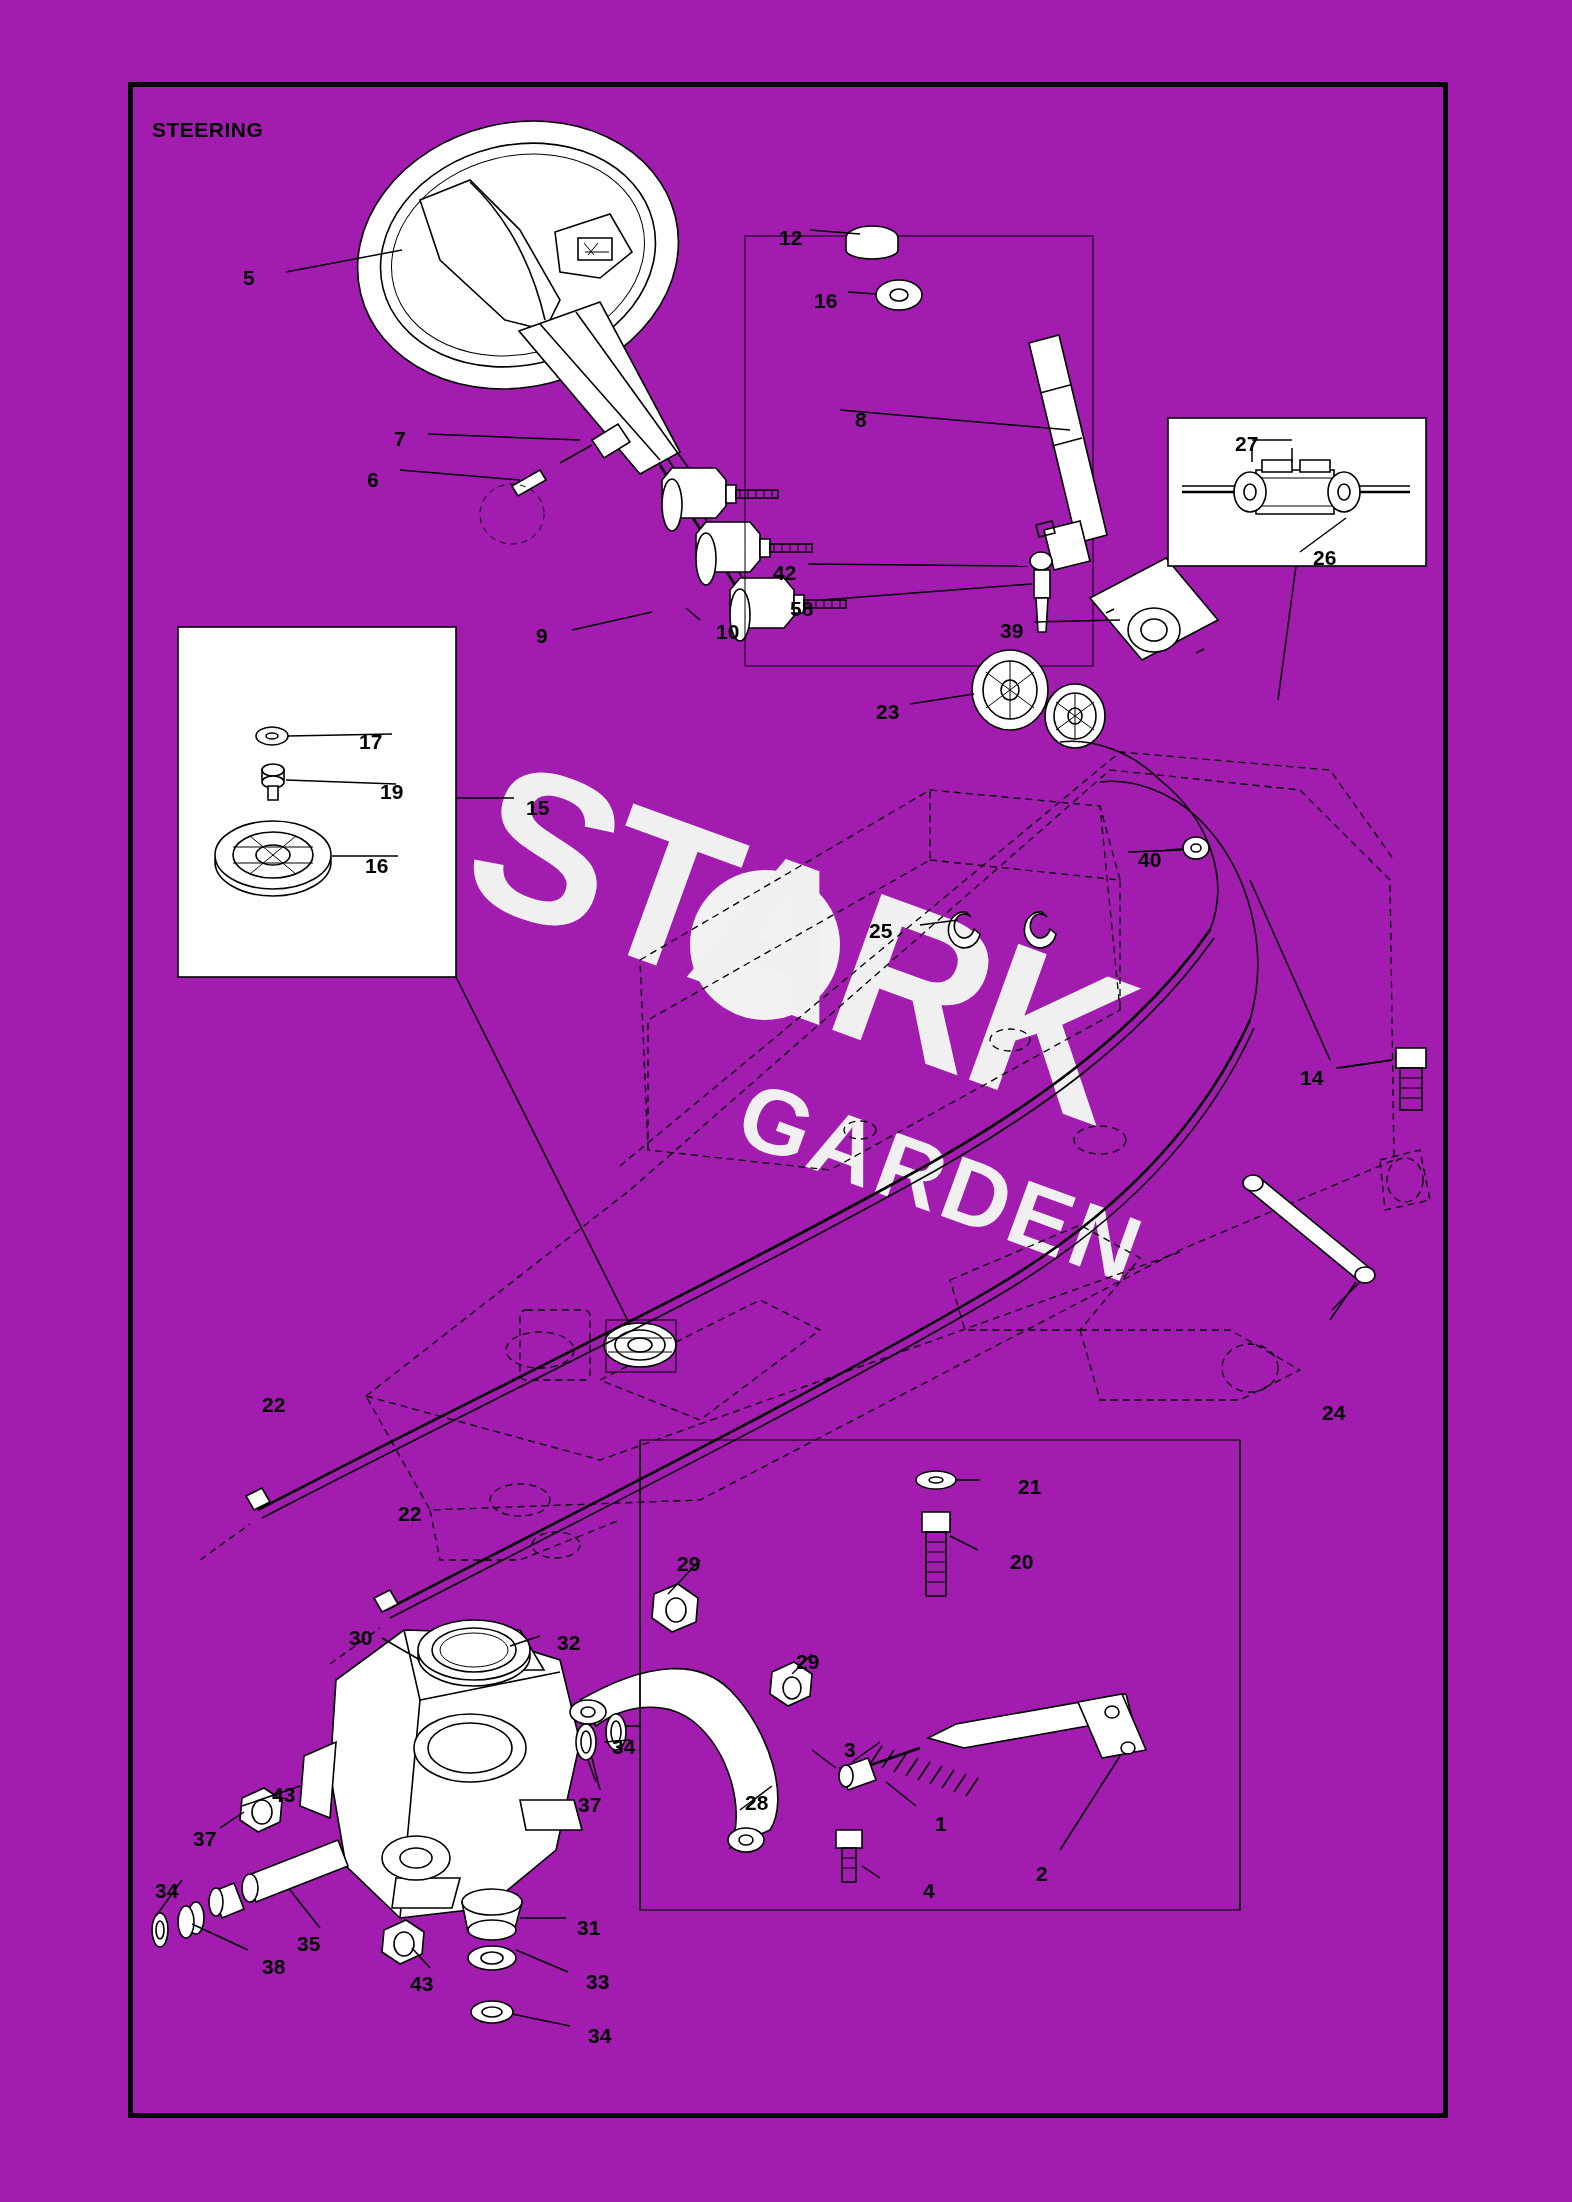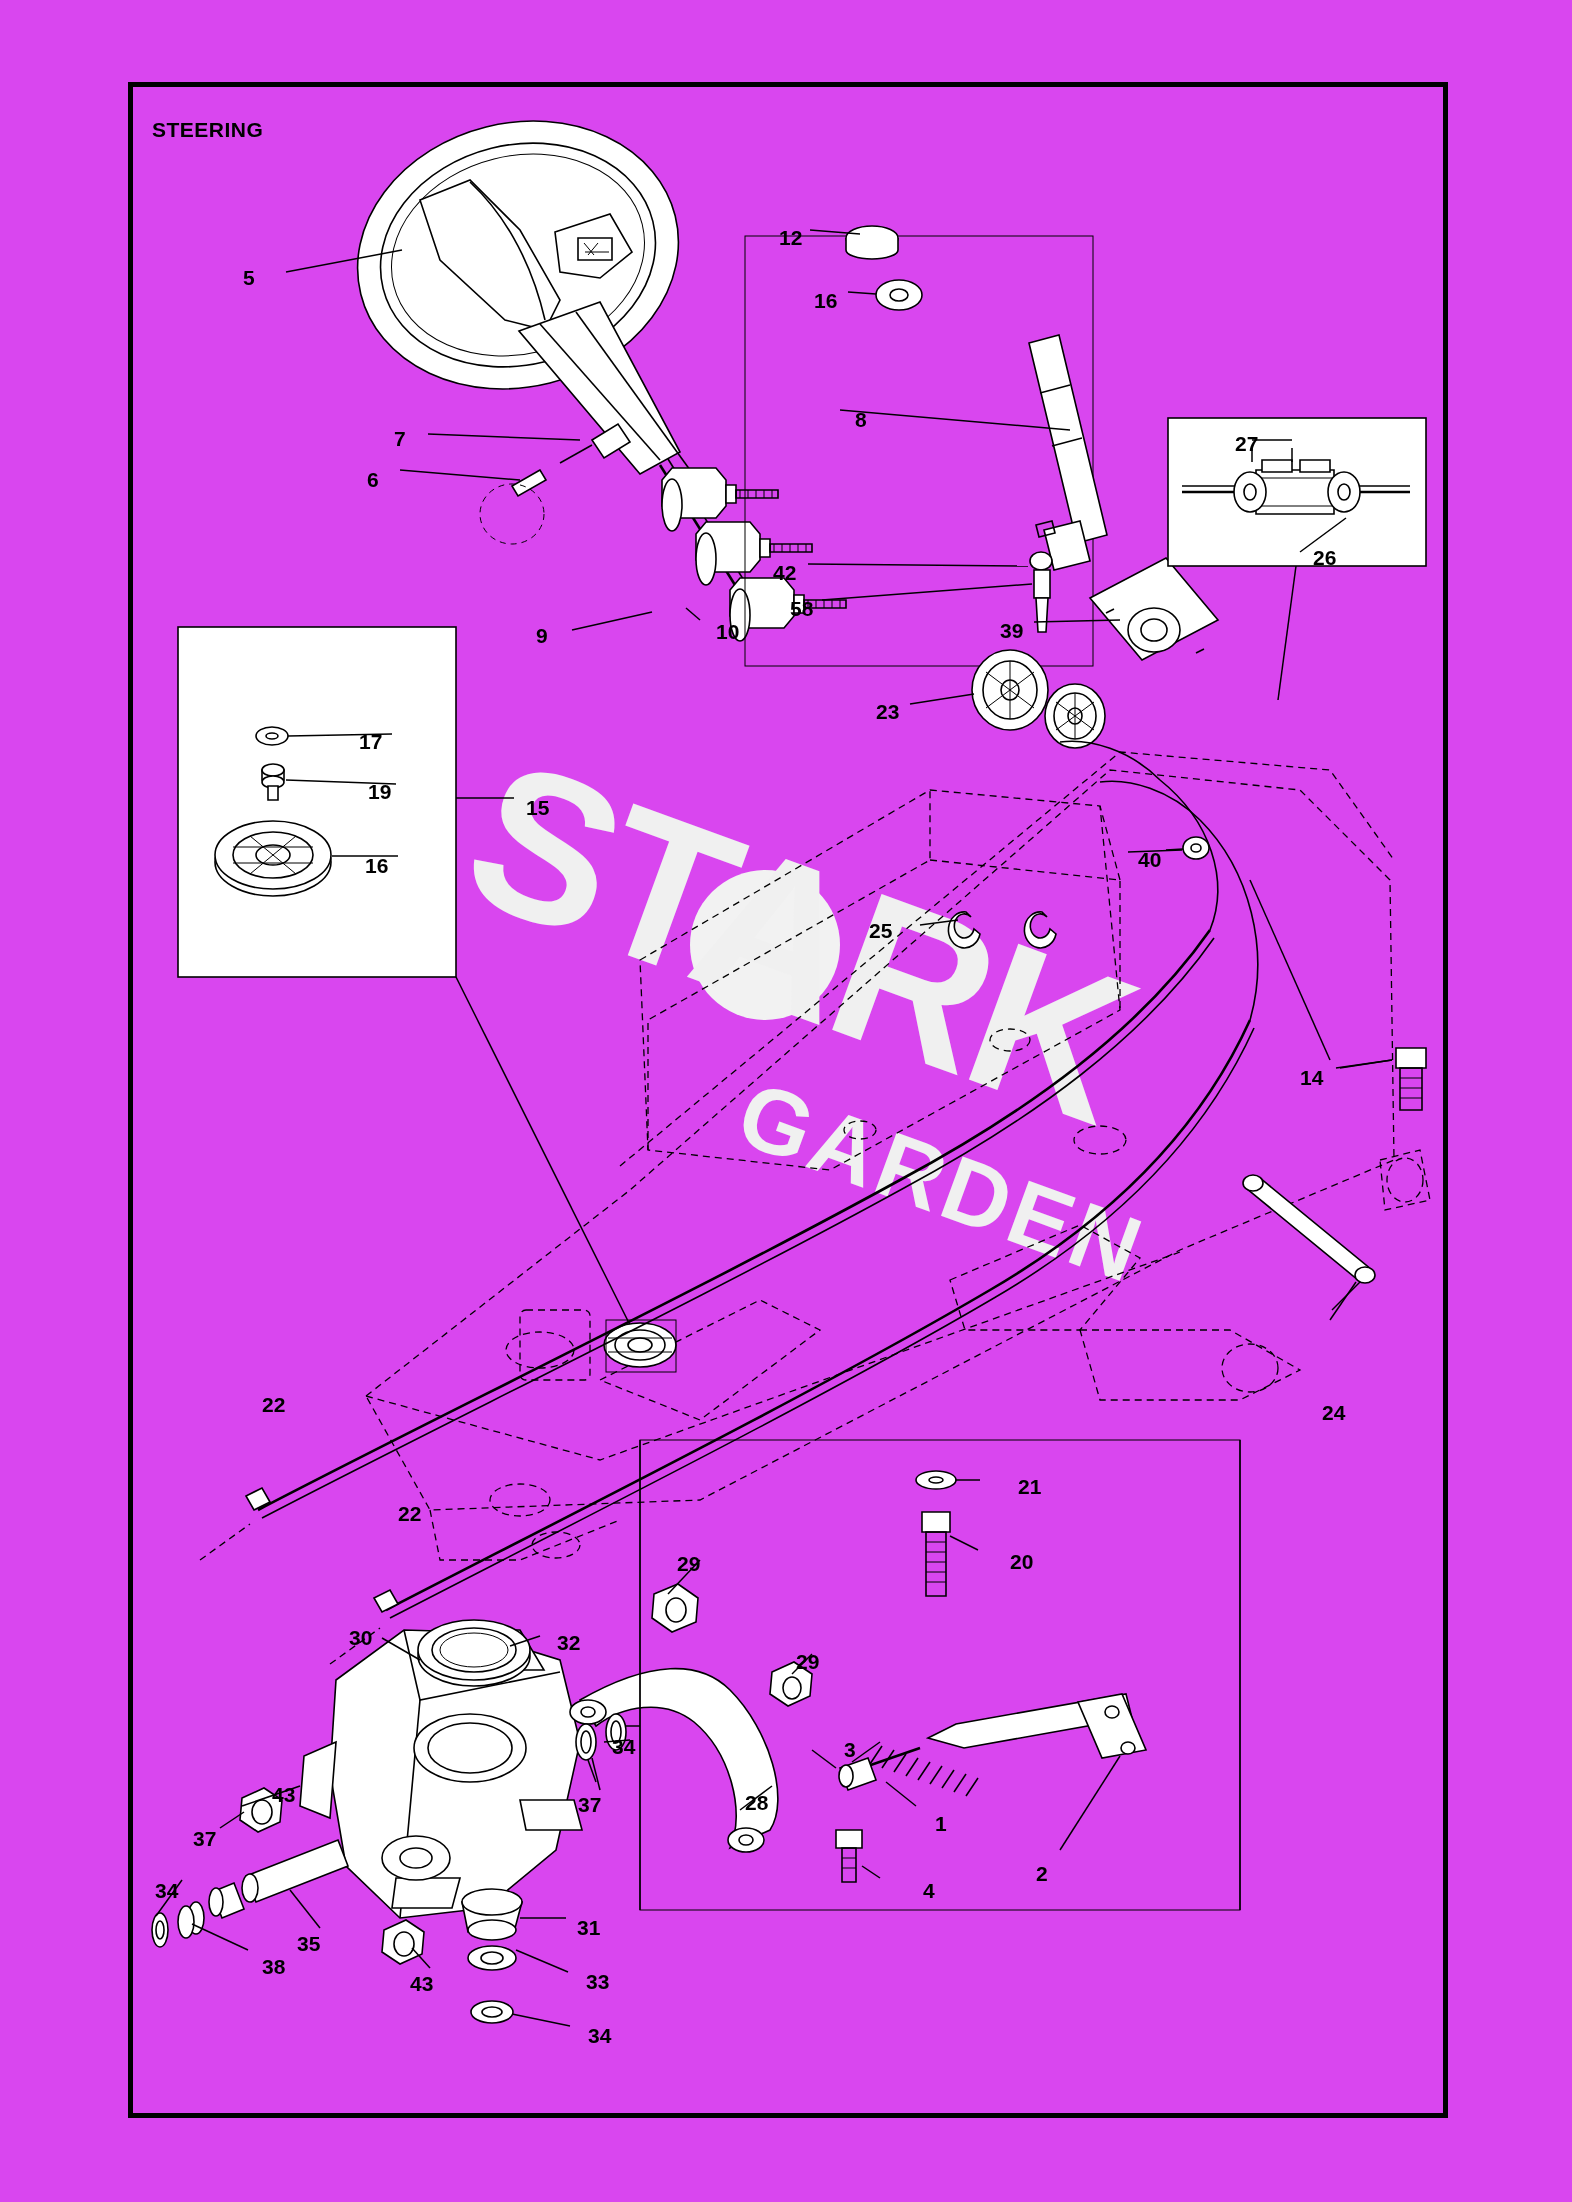--- a/index.html
+++ b/index.html
@@ -12,21 +12,21 @@
     height: 2202px;
     font-family: "Liberation Sans", sans-serif;
     position: relative;
     overflow: hidden;
   }
   #sheet {
     position: absolute;
     left: 0; top: 0;
     width: 1572px;
     height: 2202px;
-    background: #d946ef;
+    background: #a21caf;
   }
   
   #plate {
     position: absolute;
     left: 128px;
     top: 82px;
     width: 1320px;
     height: 2036px;
     border: 5px solid #000000;
     box-sizing: border-box;
@@ -438,21 +438,21 @@
     <div class="lbl" style="left:814px; top:289px;">16</div>
     <div class="lbl" style="left:855px; top:408px;">8</div>
     <div class="lbl" style="left:773px; top:561px;">42</div>
     <div class="lbl" style="left:790px; top:597px;">58</div>
     <div class="lbl" style="left:1000px; top:619px;">39</div>
     <div class="lbl" style="left:1235px; top:432px;">27</div>
     <div class="lbl" style="left:1313px; top:546px;">26</div>
     <div class="lbl" style="left:876px; top:700px;">23</div>
     <div class="lbl" style="left:1138px; top:848px;">40</div>
     <div class="lbl" style="left:359px; top:730px;">17</div>
-    <div class="lbl" style="left:368px; top:780px;text-align:center;">19</div>
+    <div class="lbl" style="left:380px; top:780px;text-align:center;">19</div>
     <div class="lbl" style="left:365px; top:854px;">16</div>
     <div class="lbl" style="left:526px; top:796px;">15</div>
     <div class="lbl" style="left:869px; top:919px;">25</div>
     <div class="lbl" style="left:1300px; top:1066px;">14</div>
     <div class="lbl" style="left:1322px; top:1401px;">24</div>
     <div class="lbl" style="left:262px; top:1393px;">22</div>
     <div class="lbl" style="left:398px; top:1502px;">22</div>
     <div class="lbl" style="left:349px; top:1626px;">30</div>
     <div class="lbl" style="left:557px; top:1631px;">32</div>
     <div class="lbl" style="left:677px; top:1552px;">29</div>

